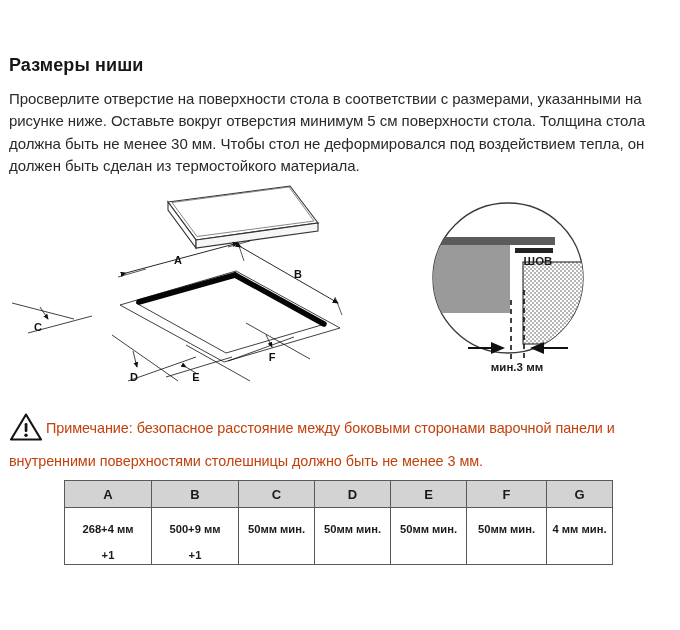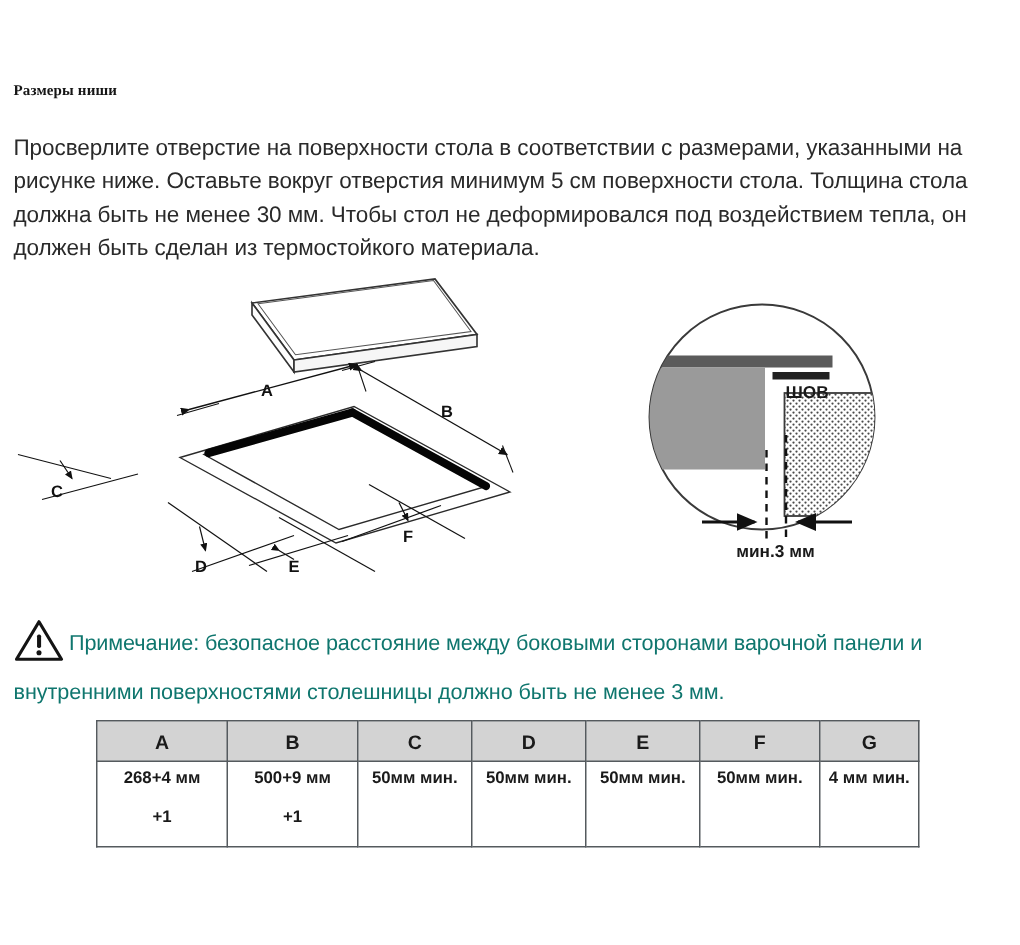--- a/index.html
+++ b/index.html
@@ -20,25 +20,24 @@
     inset: 0;
     width: 680px;
     height: 630px;
   }
 
   
   .heading {
     position: absolute;
     left: 9px;
     top: 55px;
-    font-size: 10px;
+    font-size: 18px;
     font-weight: bold;
     letter-spacing: .1px;
     color: #161616;
-    font-family: Liberation Serif, serif;
   }
 
   
   .intro {
     position: absolute;
     left: 9px;
     top: 88px;
     width: 662px;
     font-size: 15px;
     line-height: 22.4px;
@@ -57,21 +56,21 @@
   .diagram svg { display: block; }
 
   
   .note {
     position: absolute;
     left: 9px;
     top: 412px;
     width: 665px;
     font-size: 14.4px;
     line-height: 24px;
-    color: #0f766e;
+    color: #c2410c;
     letter-spacing: -0.05px;
   }
   .warn-icon {
     display: inline-block;
     vertical-align: -9px;
     margin-right: 3px;
   }
 
   
   .dim-table {
@@ -97,21 +96,21 @@
     vertical-align: middle;
   }
   .dim-table td {
     background: #ffffff;
     height: 56px;
     vertical-align: top;
     text-align: center;
   }
   .cell-main {
     display: block;
-    padding-top: 5px;
+    padding-top: 15px;
     white-space: nowrap;
     font-weight: bold;
   }
   .cell-sub {
     display: block;
     padding-top: 14px;
     font-weight: bold;
   }
   
   .col-a { width: 87px; }

